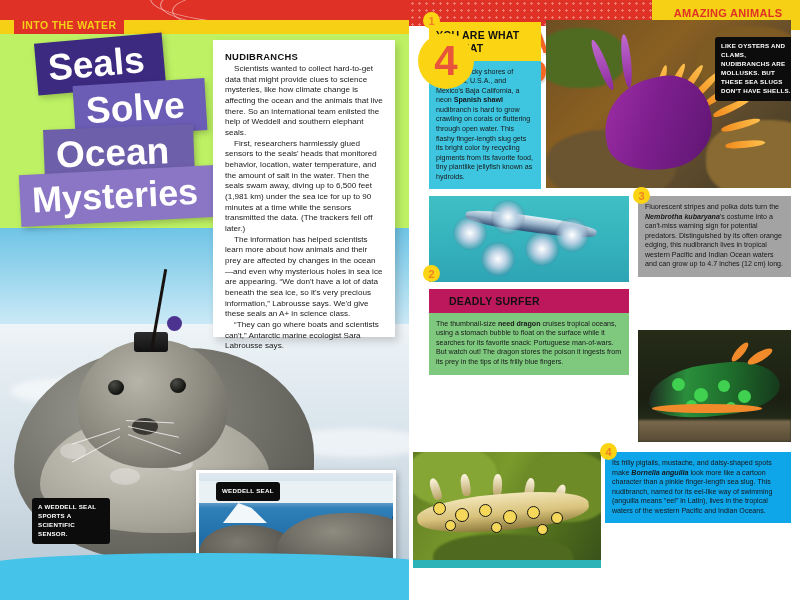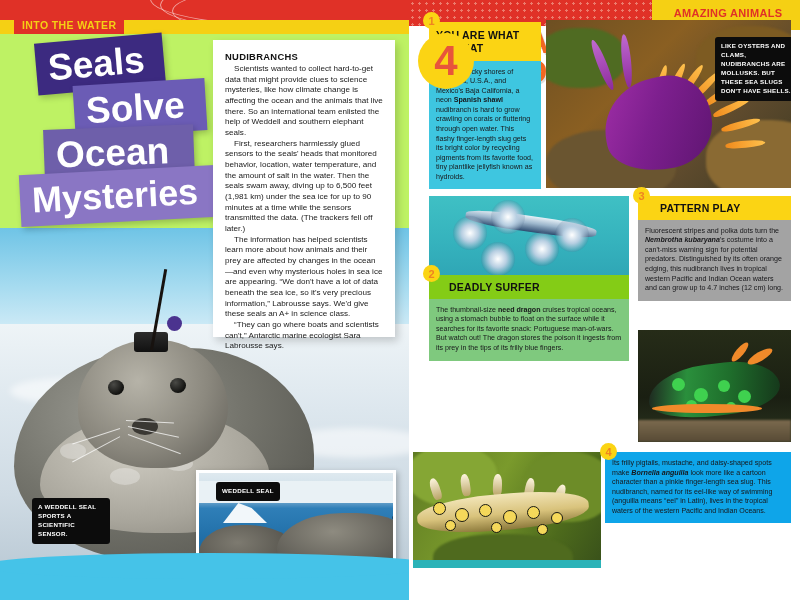--- a/index.html
+++ b/index.html
@@ -133,21 +133,21 @@
   .cap1{left:169px;top:17px;width:70px;}
 
   
   .photo2b{position:absolute;left:20px;top:196px;width:200px;height:86px;overflow:hidden;
       background:linear-gradient(#3fc0c4 0%,#35b2bd 55%,#2ea4b4 100%);}
   .drag-body{position:absolute;left:36px;top:20px;width:132px;height:16px;border-radius:40%;
       background:linear-gradient(#e8f2f8,#9cb6cc 45%,#2c4a6e);transform:rotate(8deg);}
   .frill{position:absolute;width:34px;height:34px;border-radius:50%;
       background:radial-gradient(circle,#ffffff 0%,#b8cfe2 35%,rgba(44,74,110,.15) 72%,transparent 76%);}
   .s2box{left:20px;top:275px;width:200px;}
-  .s2head{background:#84cc16;padding:6px 7px 5px 14px;}
+  .s2head{background:#be185d;padding:6px 7px 5px 14px;margin-top:14px;}
   .s2body{background:#7fc97e;padding:7px;}
 
   
   .s3box{left:229px;top:196px;width:153px;}
   .s3head{background:#fbd414;padding:6px 6px 5px 22px;}
   .s3body{background:#a3a3a3;padding:7px;}
   .photo3{position:absolute;left:229px;top:330px;width:153px;height:112px;overflow:hidden;
       background:linear-gradient(#262c18 0%,#1a1f12 60%,#2c3520 100%);}
   .n3-body{position:absolute;left:10px;top:34px;width:132px;height:52px;
       background:linear-gradient(100deg,#1d1d1d 0%,#2a8f3c 30%,#1f6f2c 60%,#15351a 100%);
@@ -314,21 +314,20 @@
       <div class="s2head sec-head" style="padding-left:20px;">DEADLY SURFER</div>
       <div class="s2body sec-body">
         <span>The thumbnail-size </span><b>need dragon</b><span> cruises tropical oceans, using a stomach bubble to float on the surface while it searches for its favorite snack: Portuguese man-of-wars. But watch out! The dragon stores the poison it ingests from its prey in the tips of its frilly blue fingers.</span>
       </div>
     </div>
 
     <div class="sec s3box">
       <div class="badge" style="left:-5px;top:-9px;">
         <span>3</span>
       </div>
-      <div class="s3head sec-head">PATTERN PLAY</div>
       <div class="s3body sec-body">
         <span>Fluorescent stripes and polka dots turn the </span><b><i>Nembrotha kubaryana</i></b><span>'s costume into a can't-miss warning sign for potential predators. Distinguished by its often orange edging, this nudibranch lives in tropical western Pacific and Indian Ocean waters and can grow up to 4.7 inches (12 cm) long.</span>
       </div>
     </div>
 
     <div class="photo3">
       <div class="sand"></div>
       <div class="n3-body"></div>
       <div class="n3-dot" style="left:34px;top:48px;width:13px;height:13px;"></div>
       <div class="n3-dot" style="left:56px;top:58px;width:14px;height:14px;"></div>

